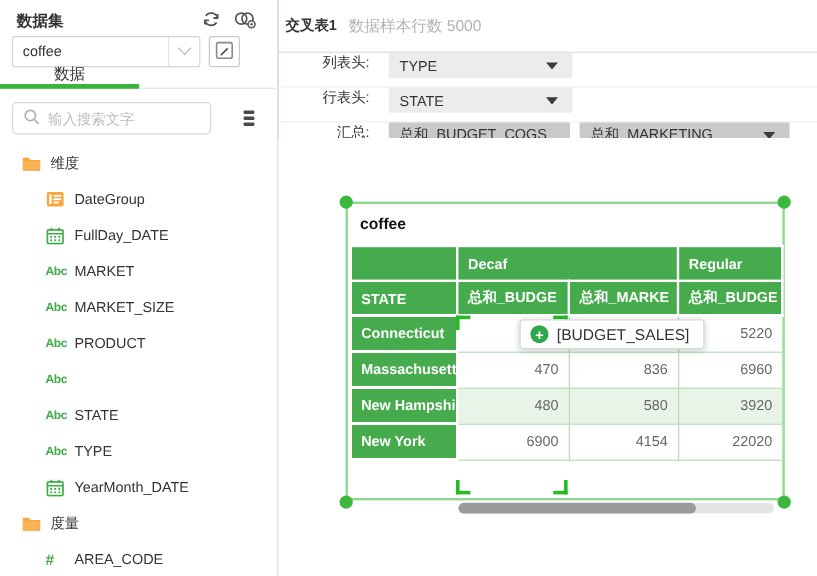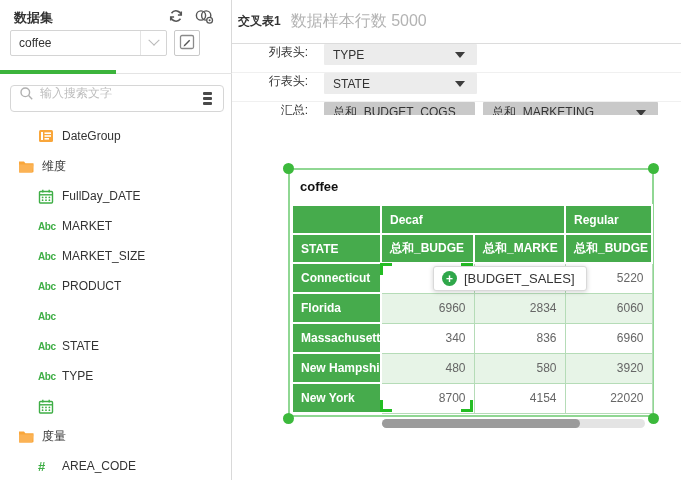--- a/index.html
+++ b/index.html
@@ -14,39 +14,39 @@
   .btn-refresh { left:166px; }
   .btn-relation { left:194px; }
   .ds-select { position:absolute; left:10px; top:30px; width:157px; height:26px; border:1px solid #d4d4d4; border-radius:2px; display:flex; align-items:center; background:#fff; cursor:pointer; }
   .ds-select .val { flex:1; padding-left:8px; color:#333; }
   .ds-select .chev { width:26px; height:100%; border-left:1px solid #e4e4e4; display:flex; align-items:center; justify-content:center; }
   .chev-glyph { width:8px; height:8px; border-right:1.5px solid #b9b9b9; border-bottom:1.5px solid #b9b9b9; transform:rotate(45deg) translate(-2px,-2px); }
   .edit-btn { position:absolute; left:174px; top:30px; width:26px; height:26px; border:1px solid #c9c9c9; border-radius:2px; display:flex; align-items:center; justify-content:center; cursor:pointer; background:#fff; }
   .tab-label { position:absolute; left:0; top:53px; width:116px; text-align:center; font-size:13px; color:#333; cursor:pointer; }
   .tab-underline { position:absolute; left:0; top:70px; width:116px; height:4px; background:#3cb43c; }
   .tab-restline { position:absolute; left:116px; top:73px; width:116px; height:1px; background:#e4e4e4; }
-  .search-box { position:absolute; left:10px; top:85px; width:214px; height:27px; border:1px solid #d6d6d6; border-radius:4px; display:flex; align-items:flex-start; padding-left:8px; background:#fff; }
+  .search-box { position:absolute; left:10px; top:85px; width:166px; height:27px; border:1px solid #d6d6d6; border-radius:4px; display:flex; align-items:center; padding-left:8px; background:#fff; }
   .search-box input { border:none; outline:none; width:140px; margin-left:6px; font-size:12px; color:#333; font-family:inherit; background:transparent; }
   .search-box input::placeholder { color:#bdbdbd; }
   .more-btn { position:absolute; left:203px; top:92px; width:12px; height:13px; display:flex; flex-direction:column; justify-content:space-between; cursor:pointer; }
   .more-btn i { display:block; width:9px; height:3px; background:#4a4a4a; border-radius:1px; }
   .tree { position:absolute; left:0; top:121px; width:232px; }
   .tree-item { height:30px; display:flex; align-items:center; cursor:pointer; }
   .tree-item.lv1 { padding-left:18px; }
   .tree-item.lv2 { padding-left:38px; }
   .tree-ico { width:20px; display:flex; align-items:center; justify-content:flex-start; margin-right:4px; flex:none; }
   .abc { color:#3fae46; font-size:10px; font-weight:bold; letter-spacing:-0.4px; }
   .hash { color:#3fae46; font-size:13px; font-weight:bold; }
   .tree-item .lbl { color:#333; font-size:12px; white-space:nowrap; }
 
   
   .main { position:absolute; left:232px; top:0; width:449px; height:480px; background:#fff; }
   .main-header { height:44px; border-bottom:1px solid #dcdcdc; display:flex; align-items:center; padding-left:6px; }
   .main-header .ttl { font-weight:bold; font-size:12px; color:#333; }
-  .main-header .sub { margin-left:10px; color:#b3b3b3; font-size:16px; }
+  .main-header .sub { margin-left:10px; color:#b3b3b3; font-size:13px; }
   .cfg-row { height:29px; display:flex; border-bottom:1px solid #f0f0f0; }
   .cfg-row.last { height:28px; border-bottom:1px solid #dcdcdc; }
   .cfg-label { width:76px; text-align:right; color:#333; flex:none; }
   .fields { display:flex; margin-left:16px; gap:8px; }
   .field { height:21px; display:flex; align-items:center; justify-content:space-between; padding:0 12px 0 9px; cursor:pointer; border-radius:1px; }
   .field.light { background:#ececec; }
   .field.dark { background:#c9c9c9;gap:20px; }
   .field .ftext { color:#333; margin-right:8px; white-space:nowrap; }
   .tri-down { width:0; height:0; border-left:5px solid transparent; border-right:5px solid transparent; border-top:6px solid #3c3c3c; flex:none; }
   .w-type { width:153px; }
@@ -123,61 +123,62 @@
 
     <div class="edit-btn">
       <span>
         <svg width="16" height="16" viewBox="0 0 16 16">
           <rect x="1.5" y="1.5" width="13" height="13" rx="1.5" fill="none" stroke="#8a8a8a" stroke-width="1.3"></rect>
           <path d="M5 11 L10.2 5.8 L11.2 6.8 L6 12 L4.6 12.4 Z" fill="#555"></path>
         </svg>
       </span>
     </div>
 
+    <div class="tab-label">数据</div>
     <div class="tab-underline"></div>
     <div class="tab-restline"></div>
 
     <div class="search-box">
       <span>
         <svg width="15" height="15" viewBox="0 0 15 15">
           <circle cx="6.3" cy="6.3" r="4.3" fill="none" stroke="#b0b0b0" stroke-width="1.4"></circle>
           <line x1="9.6" y1="9.6" x2="13.2" y2="13.2" stroke="#b0b0b0" stroke-width="1.4"></line>
         </svg>
       </span>
       <input type="text" placeholder="输入搜索文字" style="">
     </div>
     <div class="more-btn">
         <i></i>
         <i></i>
         <i></i>
       </div>
 
     <div class="tree">
 
+      <div class="tree-item lv1">
+        <span class="tree-ico">
+          <svg width="17" height="14" viewBox="0 0 17 14">
+              <path d="M1 2.5 h5 l1.4 1.8 h8.1 v8.2 a1 1 0 0 1 -1 1 h-12.5 a1 1 0 0 1 -1 -1 z" fill="#f9a63a"></path>
+              <path d="M1 5.5 h14.5 l-1.6 8 h-12.9 z" fill="#fbb254"></path>
+            </svg>
+        </span>
+        <span class="lbl">维度</span>
+      </div>
+
       <div class="tree-item lv2">
         <span class="tree-ico">
           <svg width="16" height="14" viewBox="0 0 16 14">
               <rect x="1" y="1" width="14" height="12" rx="1.5" fill="#f9a63a"></rect>
               <rect x="3" y="3" width="2" height="8" fill="#fff"></rect>
               <rect x="6.5" y="3.4" width="6.5" height="1.6" fill="#fff"></rect>
               <rect x="6.5" y="6.2" width="6.5" height="1.6" fill="#fff"></rect>
               <rect x="6.5" y="9" width="4.5" height="1.6" fill="#fff"></rect>
             </svg>
         </span>
         <span class="lbl">DateGroup</span>
-      </div>
-
-      <div class="tree-item lv1">
-        <span class="tree-ico">
-          <svg width="17" height="14" viewBox="0 0 17 14">
-              <path d="M1 2.5 h5 l1.4 1.8 h8.1 v8.2 a1 1 0 0 1 -1 1 h-12.5 a1 1 0 0 1 -1 -1 z" fill="#f9a63a"></path>
-              <path d="M1 5.5 h14.5 l-1.6 8 h-12.9 z" fill="#fbb254"></path>
-            </svg>
-        </span>
-        <span class="lbl">维度</span>
       </div>
 
       <div class="tree-item lv2">
         <span class="tree-ico">
           <svg width="16" height="15" viewBox="0 0 16 15">
               <rect x="1.5" y="2.5" width="13" height="11.5" rx="1" fill="none" stroke="#3fae46" stroke-width="1.4"></rect>
               <line x1="1.5" y1="5.8" x2="14.5" y2="5.8" stroke="#3fae46" stroke-width="1.4"></line>
               <line x1="4.8" y1="0.8" x2="4.8" y2="3.6" stroke="#3fae46" stroke-width="1.4"></line>
               <line x1="11.2" y1="0.8" x2="11.2" y2="3.6" stroke="#3fae46" stroke-width="1.4"></line>
               <circle cx="4.6" cy="8.4" r="0.9" fill="#3fae46"></circle>
@@ -228,20 +229,21 @@
               <line x1="4.8" y1="0.8" x2="4.8" y2="3.6" stroke="#3fae46" stroke-width="1.4"></line>
               <line x1="11.2" y1="0.8" x2="11.2" y2="3.6" stroke="#3fae46" stroke-width="1.4"></line>
               <circle cx="4.6" cy="8.4" r="0.9" fill="#3fae46"></circle>
               <circle cx="8" cy="8.4" r="0.9" fill="#3fae46"></circle>
               <circle cx="11.4" cy="8.4" r="0.9" fill="#3fae46"></circle>
               <circle cx="4.6" cy="11.2" r="0.9" fill="#3fae46"></circle>
               <circle cx="8" cy="11.2" r="0.9" fill="#3fae46"></circle>
               <circle cx="11.4" cy="11.2" r="0.9" fill="#3fae46"></circle>
             </svg>
         </span>
+        <span class="lbl">YearMonth_DATE</span>
       </div>
 
       <div class="tree-item lv1">
         <span class="tree-ico">
           <svg width="17" height="14" viewBox="0 0 17 14">
               <path d="M1 2.5 h5 l1.4 1.8 h8.1 v8.2 a1 1 0 0 1 -1 1 h-12.5 a1 1 0 0 1 -1 -1 z" fill="#f9a63a"></path>
               <path d="M1 5.5 h14.5 l-1.6 8 h-12.9 z" fill="#fbb254"></path>
             </svg>
         </span>
         <span class="lbl">度量</span>
@@ -324,41 +326,35 @@
               <th>总和_BUDGE</th>
               <th>总和_MARKE</th>
               <th>总和_BUDGE</th>
             </tr>
             <tr>
               <th>Connecticut</th>
               <td></td>
               <td></td>
               <td>5220</td>
             </tr>
-            <tr class="alt">
-              <th>Florida</th>
-              <td>6960</td>
-              <td>2834</td>
-              <td>6060</td>
-            </tr>
             <tr>
               <th>Massachusett</th>
-              <td>340</td>
+              <td>470</td>
               <td>836</td>
               <td>6960</td>
             </tr>
             <tr class="alt">
               <th>New Hampshi</th>
               <td>480</td>
               <td>580</td>
               <td>3920</td>
             </tr>
             <tr>
               <th>New York</th>
-              <td>8700</td>
+              <td>6900</td>
               <td>4154</td>
               <td>22020</td>
             </tr>
           </tbody>
         </table>
 
         <div class="drop-region">
           <div class="mark m-tl"></div>
           <div class="mark m-tr"></div>
           <div class="mark m-bl"></div>

